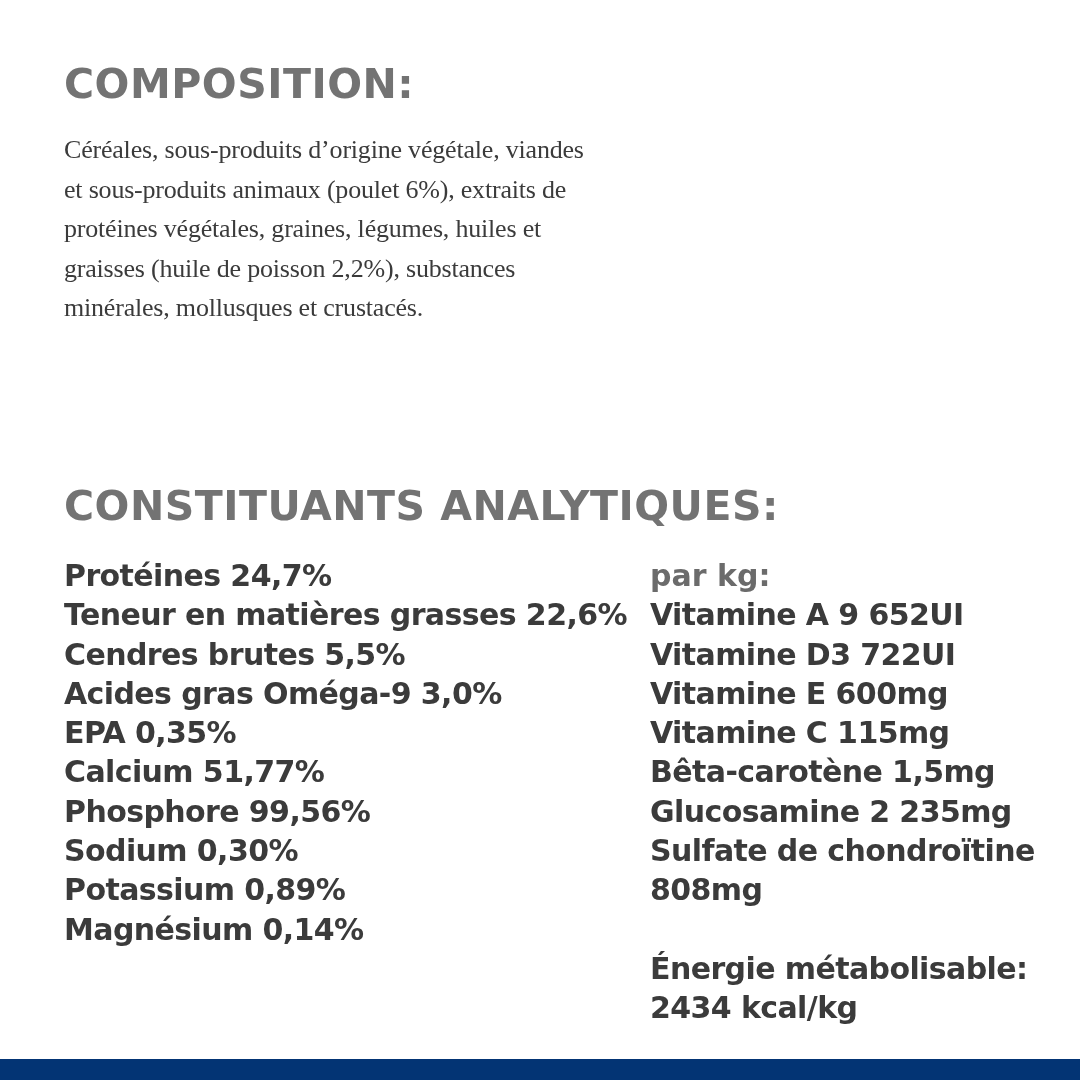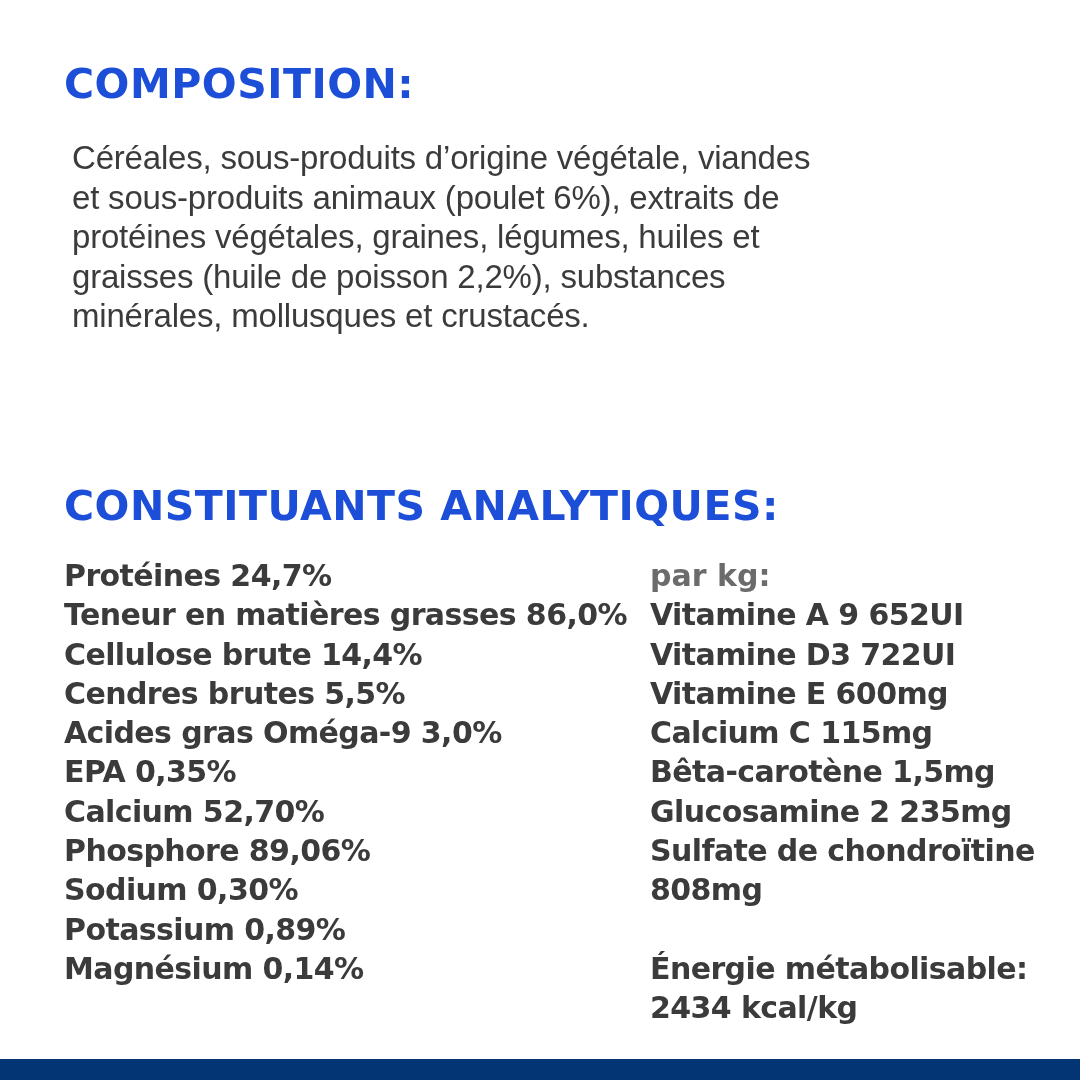--- a/index.html
+++ b/index.html
@@ -11,40 +11,40 @@
       width: 1080px;
       height: 1080px;
       position: relative;
       overflow: hidden;
       font-family: "Liberation Sans", "DejaVu Sans", sans-serif;
     }
     .heading {
       position: absolute;
       left: 64px;
       margin: 0;
-      color: #1d4ed8;
+      color: #737373;
       font-family: "DejaVu Sans", "Liberation Sans", sans-serif;
       font-weight: bold;
       font-size: 41px;
       letter-spacing: 0.5px;
       line-height: 1;
       white-space: nowrap;
     }
     #heading-composition { top: 64px; }
     #heading-analytical { top: 486px; text-align: center; }
 
     .composition-text {
       position: absolute;
       left: 64px;
       top: 130px;
       width: 990px;
-      margin: 8px;
+      margin: 0;
       color: #3b3b3b;
-      font-family: Liberation Sans, sans-serif;
-      font-size: 33px;
+      font-family: Liberation Serif, serif;
+      font-size: 26px;
       line-height: 39.5px;
       letter-spacing: -0.2px;
     }
     .composition-text span { display: block; white-space: nowrap; }
 
     .col {
       position: absolute;
       top: 556px;
       margin: 0;
       padding: 0;
@@ -84,38 +84,37 @@
   <span>et sous-produits animaux (poulet 6%), extraits de</span>
   <span>protéines végétales, graines, légumes, huiles et</span>
   <span>graisses (huile de poisson 2,2%), substances</span>
   <span>minérales, mollusques et crustacés.</span>
 </p>
 
 <h2 id="heading-analytical" class="heading">CONSTITUANTS ANALYTIQUES:</h2>
 
 <ul id="col-left" class="col">
   <li>Protéines 24,7%</li>
-  <li>Teneur en matières grasses 86,0%</li>
-  <li>Cellulose brute 14,4%</li>
+  <li>Teneur en matières grasses 22,6%</li>
   <li>Cendres brutes 5,5%</li>
   <li>Acides gras Oméga-9 3,0%</li>
   <li>EPA 0,35%</li>
-  <li>Calcium 52,70%</li>
-  <li>Phosphore 89,06%</li>
+  <li>Calcium 51,77%</li>
+  <li>Phosphore 99,56%</li>
   <li>Sodium 0,30%</li>
   <li>Potassium 0,89%</li>
   <li>Magnésium 0,14%</li>
 </ul>
 
 <ul id="col-right" class="col">
   <li class="per-kg-label">par kg:</li>
   <li>Vitamine A 9 652UI</li>
   <li>Vitamine D3 722UI</li>
   <li>Vitamine E 600mg</li>
-  <li>Calcium C 115mg</li>
+  <li>Vitamine C 115mg</li>
   <li>Bêta-carotène 1,5mg</li>
   <li>Glucosamine 2 235mg</li>
   <li>Sulfate de chondroïtine</li>
   <li>808mg</li>
   <li class="spacer"></li>
   <li>Énergie métabolisable:</li>
   <li>2434 kcal/kg</li>
 </ul>
 
 <div class="footer-band"></div>

